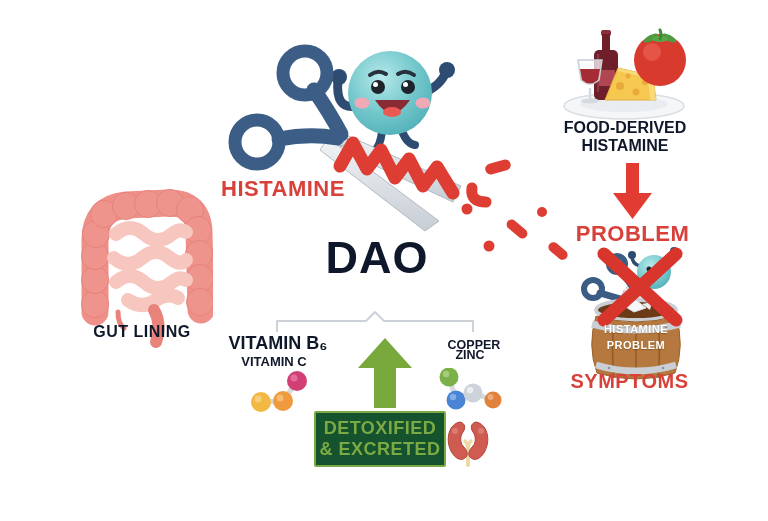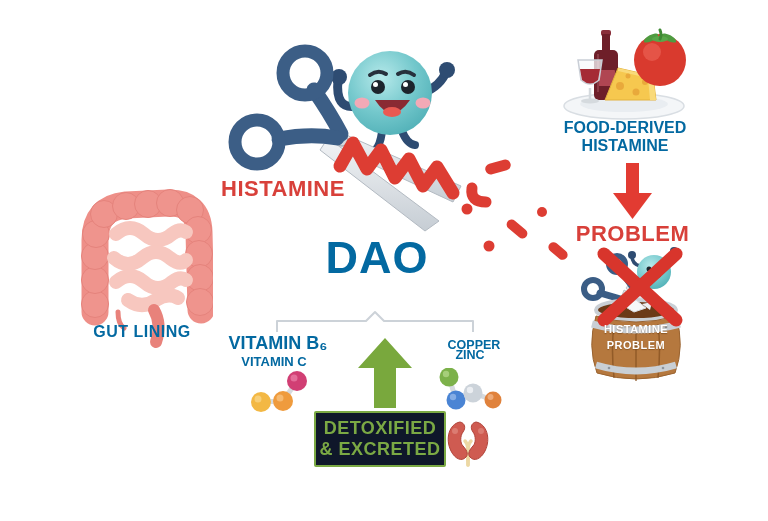--- a/index.html
+++ b/index.html
@@ -2,36 +2,36 @@
 <html><head>
 <meta charset="utf-8">
 <style>
   html,body{margin:0;padding:0;background:#e9e9e9;}
   .stage{
     position:relative;width:768px;height:521px;background:#ffffff;
     font-family:"Liberation Sans", sans-serif;overflow:hidden;
   }
   .abs{position:absolute;}
   .lbl{position:absolute;font-weight:bold;text-align:center;white-space:nowrap;}
-  .blue{color:#0369a1;}
+  .blue{color:#0f172a;}
   .red{color:#d8403a;}
   .histamine-lbl{left:208px;top:176px;width:150px;font-size:22px;letter-spacing:.5px;}
   .dao-lbl{left:297px;top:232px;width:160px;font-size:45px;letter-spacing:1px;}
   .dao-full-lbl{left:290px;top:281px;width:175px;font-size:16px;}
   .gut-lbl{left:68px;top:323px;width:148px;font-size:16px;letter-spacing:.5px;}
   .food-lbl{left:545px;top:119px;width:160px;font-size:16px;line-height:18px;}
   .problem-lbl{left:570px;top:221px;width:125px;font-size:22px;letter-spacing:.5px;}
   .symptoms-lbl{left:567px;top:370px;width:125px;font-size:20px;letter-spacing:.5px;}
   .vitb6-lbl{left:226px;top:333px;width:104px;font-size:18px;}
   .vitc-lbl{left:222px;top:354px;width:104px;font-size:13px;}
   .copper-lbl{left:424px;top:338px;width:100px;font-size:12.5px;}
   .zinc-lbl{left:420px;top:348px;width:100px;font-size:12.5px;}
   .detox-box{
     position:absolute;left:314px;top:411px;width:128px;height:52px;
-    border:2.5px solid #7ba944;background:#0f172a;border-radius:2px;
+    border:2.5px solid #7ba944;background:#14532d;border-radius:2px;
     display:flex;flex-direction:column;align-items:center;justify-content:center;
     color:#7ba944;font-weight:bold;font-size:18px;line-height:21px;letter-spacing:.5px;
   }
   .barrel-text{
     position:absolute;left:586px;top:321px;width:100px;text-align:center;
     color:#ffffff;font-weight:bold;font-size:11px;line-height:16px;letter-spacing:.5px;
     text-shadow:0 1px 1px rgba(90,50,10,.45);
   }
 </style>
 </head>
@@ -280,14 +280,15 @@
     <g stroke="#d8352c" stroke-width="13" stroke-linecap="round">
       <line x1="28" y1="8" x2="100" y2="74"></line>
       <line x1="100" y1="8" x2="28" y2="74"></line>
     </g>
   </svg>
   <div class="barrel-text">
     <div>HISTAMINE</div>
     <div>PROBLEM</div>
   </div>
 
+  <div class="lbl red symptoms-lbl">SYMPTOMS</div>
 
 </div>
 
 </body></html>

